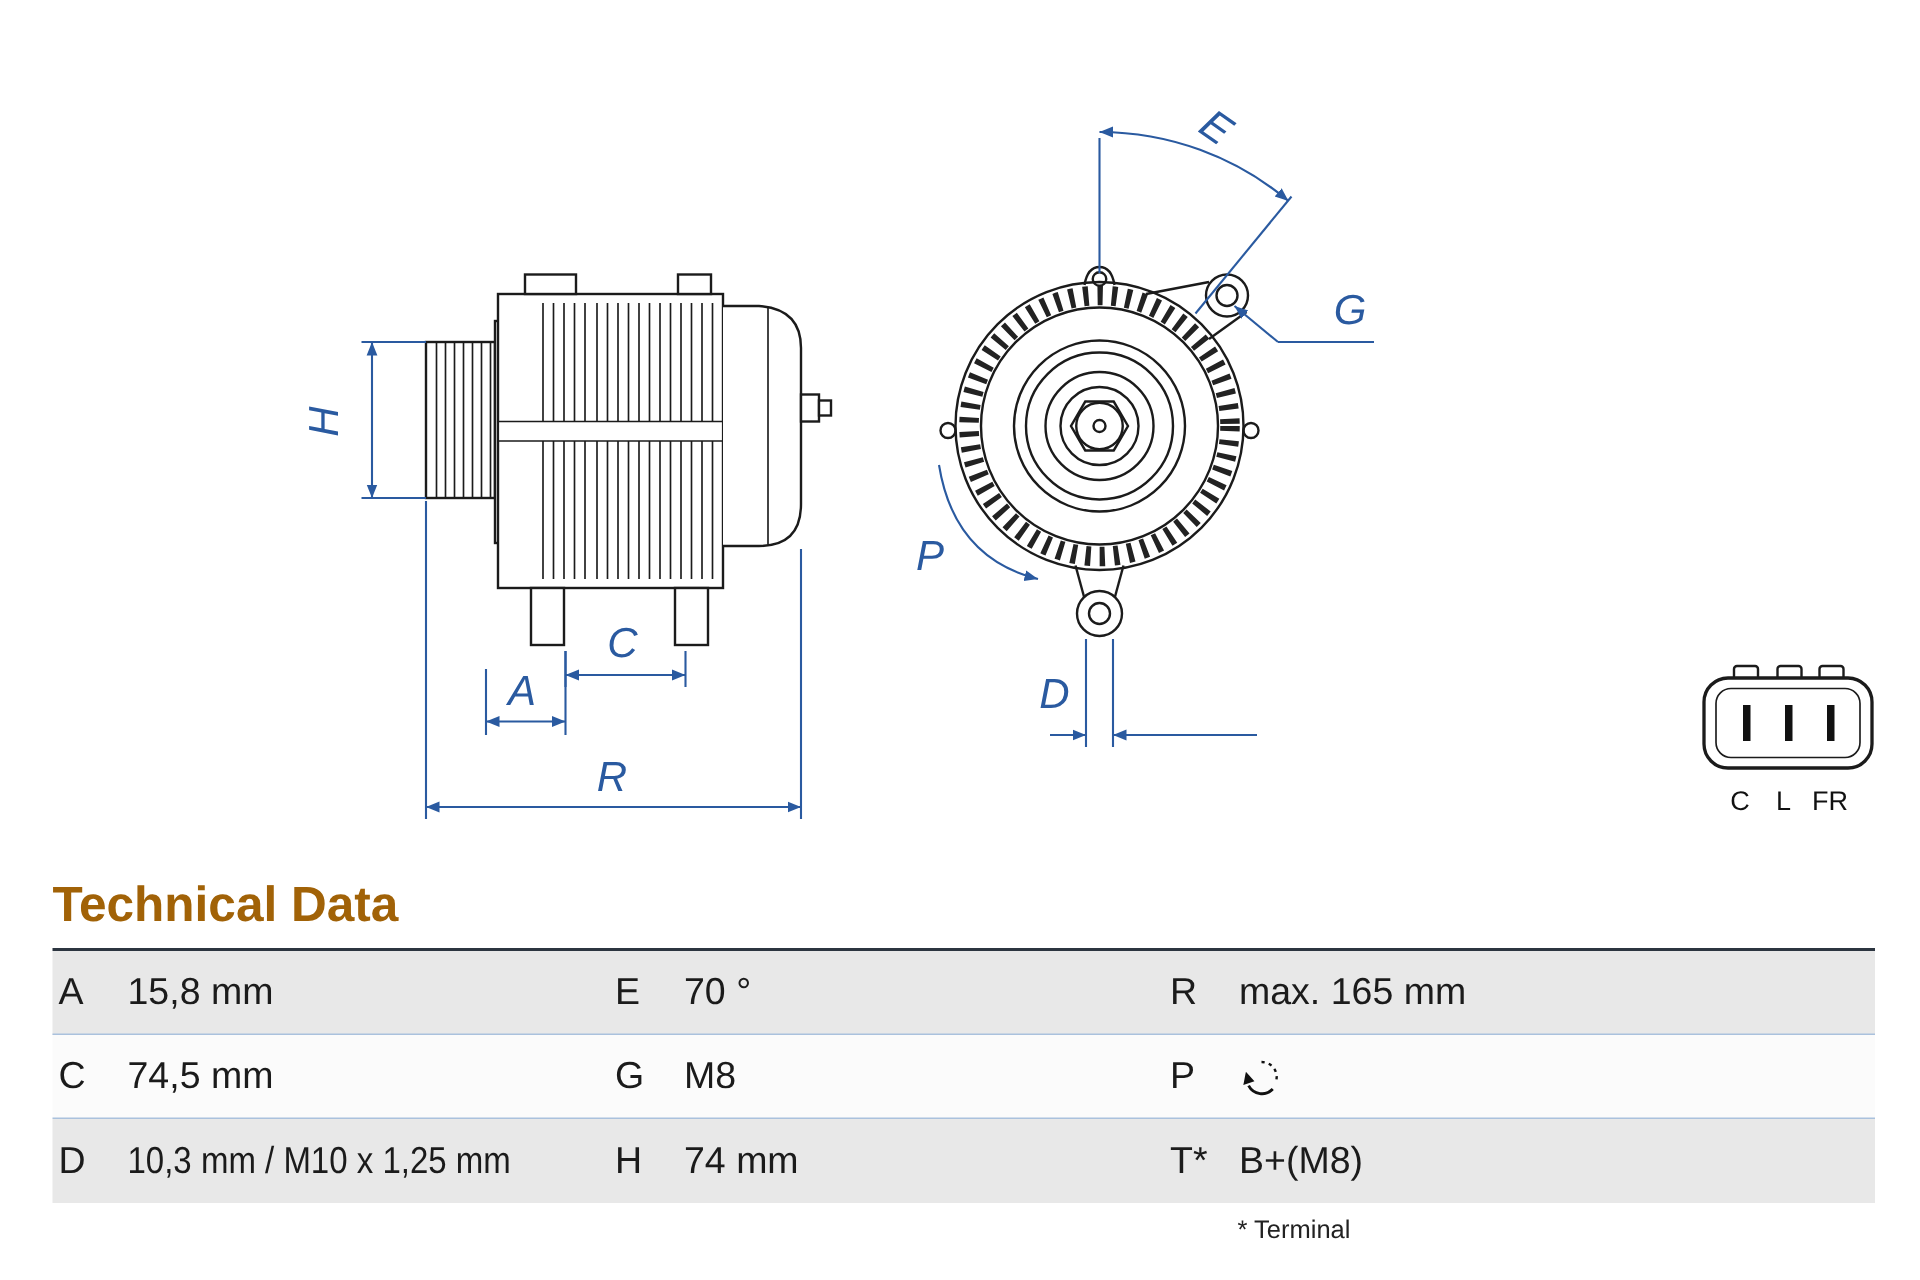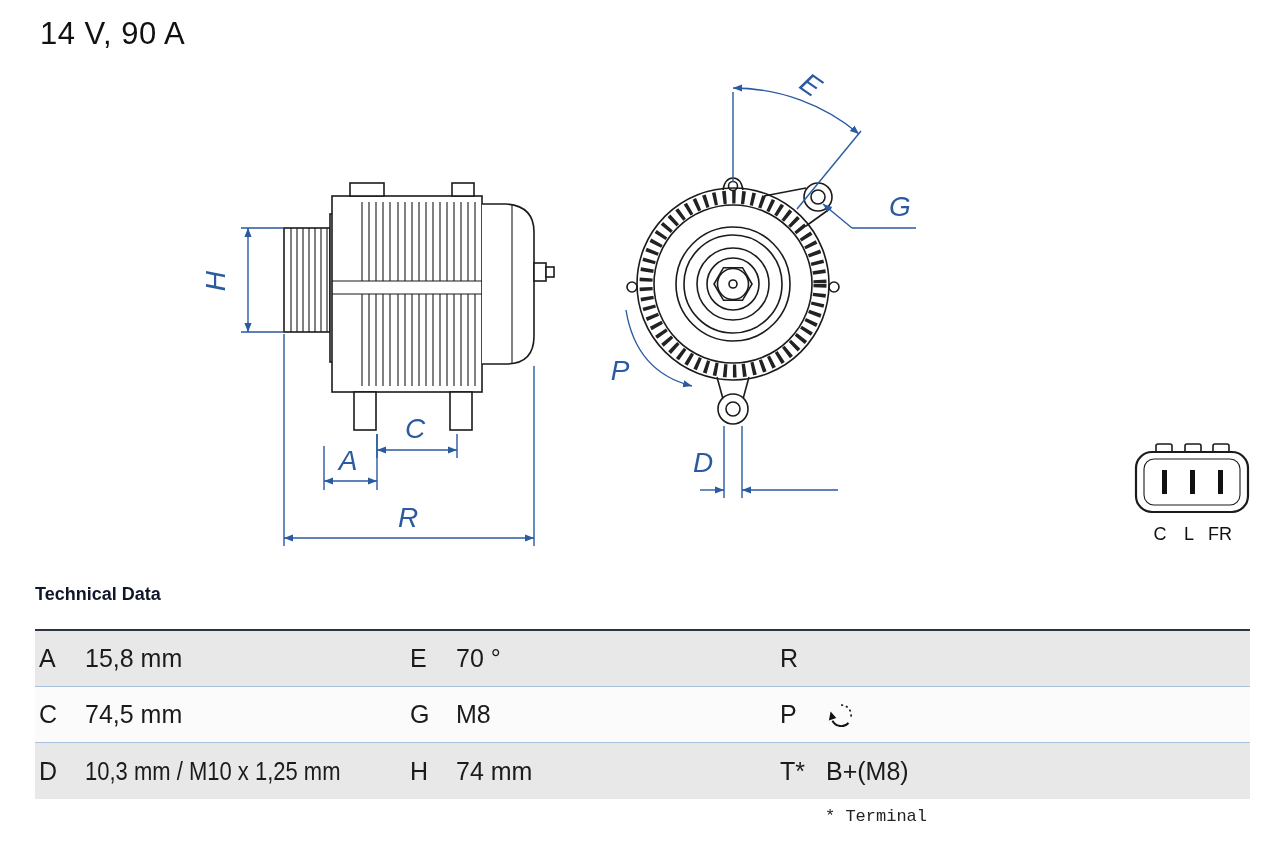--- a/index.html
+++ b/index.html
@@ -7,42 +7,41 @@
   body { font-family:"Liberation Sans", sans-serif; }
   .stage { position:relative; width:1280px; height:853px; background:#ffffff; overflow:hidden; }
   .title { position:absolute; left:40px; top:16px; font-size:31px; color:#111; letter-spacing:.5px; }
   svg.drawing { position:absolute; left:0; top:0; }
   .ink { stroke:#1b1b1b; fill:none; stroke-width:1.6; }
   .ink-thin { stroke:#1b1b1b; fill:none; stroke-width:1.1; }
   .dimline { stroke:#2a5aa0; fill:none; stroke-width:1.4; }
   .dim { font-family:"Liberation Sans", sans-serif; font-style:italic; font-size:28px; fill:#2a5aa0; stroke:none; }
   .conn-label { font-family:"Liberation Sans", sans-serif; font-size:18px; fill:#111; stroke:none; }
   .td-section { position:absolute; left:35px; top:584px; width:1215px; }
-  .td-heading { font-size:18px; font-weight:bold; color:#0f172a; margin-bottom:24px; }
+  .td-heading { font-size:33px; font-weight:bold; color:#a16207; margin-bottom:10px; }
   .td-table { border-top:2px solid #2c3540; }
   .td-row { display:flex; height:56px; align-items:center; border-bottom:1px solid #aac1dd; font-size:25px; color:#1b1b1b; }
   .td-row:last-child { border-bottom:none; }
   .td-row.shade { background:#e8e8e8; }
   .td-row.plain { background:#fbfbfb; }
   .cell { display:flex; align-items:center; height:100%; }
   .cell.c1 { width:365px; padding-left:4px; }
   .cell.c2 { width:370px; padding-left:10px; }
   .cell.c3 { flex:1; padding-left:10px; }
   .key { width:46px; flex:none; }
   .val { white-space:nowrap; }
   .val.condensed { display:inline-block; transform:scaleX(.88); transform-origin:left center; }
   .icon-wrap svg { display:block; }
-  .td-footnote { margin-top:8px; padding-left:790px; font-size:17px; color:#222;font-family:Liberation Mono, monospace; }
+  .td-footnote { margin-top:8px; padding-left:790px; font-size:17px; color:#222; }
 </style>
 </head>
 <body>
 
 <div class="stage">
 
-  <div class="title">14 V, 90 A</div>
 
   <svg class="drawing" width="1280" height="580" viewBox="0 0 1280 580" xmlns="http://www.w3.org/2000/svg">
     <defs>
       <marker id="arw" viewBox="0 0 10 10" refX="10" refY="5" markerWidth="9" markerHeight="9" orient="auto-start-reverse" markerUnits="userSpaceOnUse">
         <path d="M0,1 L10,5 L0,9 z" fill="#2a5aa0"></path>
       </marker>
     </defs>
 
     <g>
       <g class="ink">
@@ -181,20 +180,21 @@
         <div class="cell c1">
           <span class="key">A</span>
           <span class="val">15,8 mm</span>
         </div>
         <div class="cell c2">
           <span class="key">E</span>
           <span class="val">70 °</span>
         </div>
         <div class="cell c3">
           <span class="key">R</span>
+          <span class="val">max. 165 mm</span>
         </div>
       </div>
 
       <div class="td-row plain">
         <div class="cell c1">
           <span class="key">C</span>
           <span class="val">74,5 mm</span>
         </div>
         <div class="cell c2">
           <span class="key">G</span>

